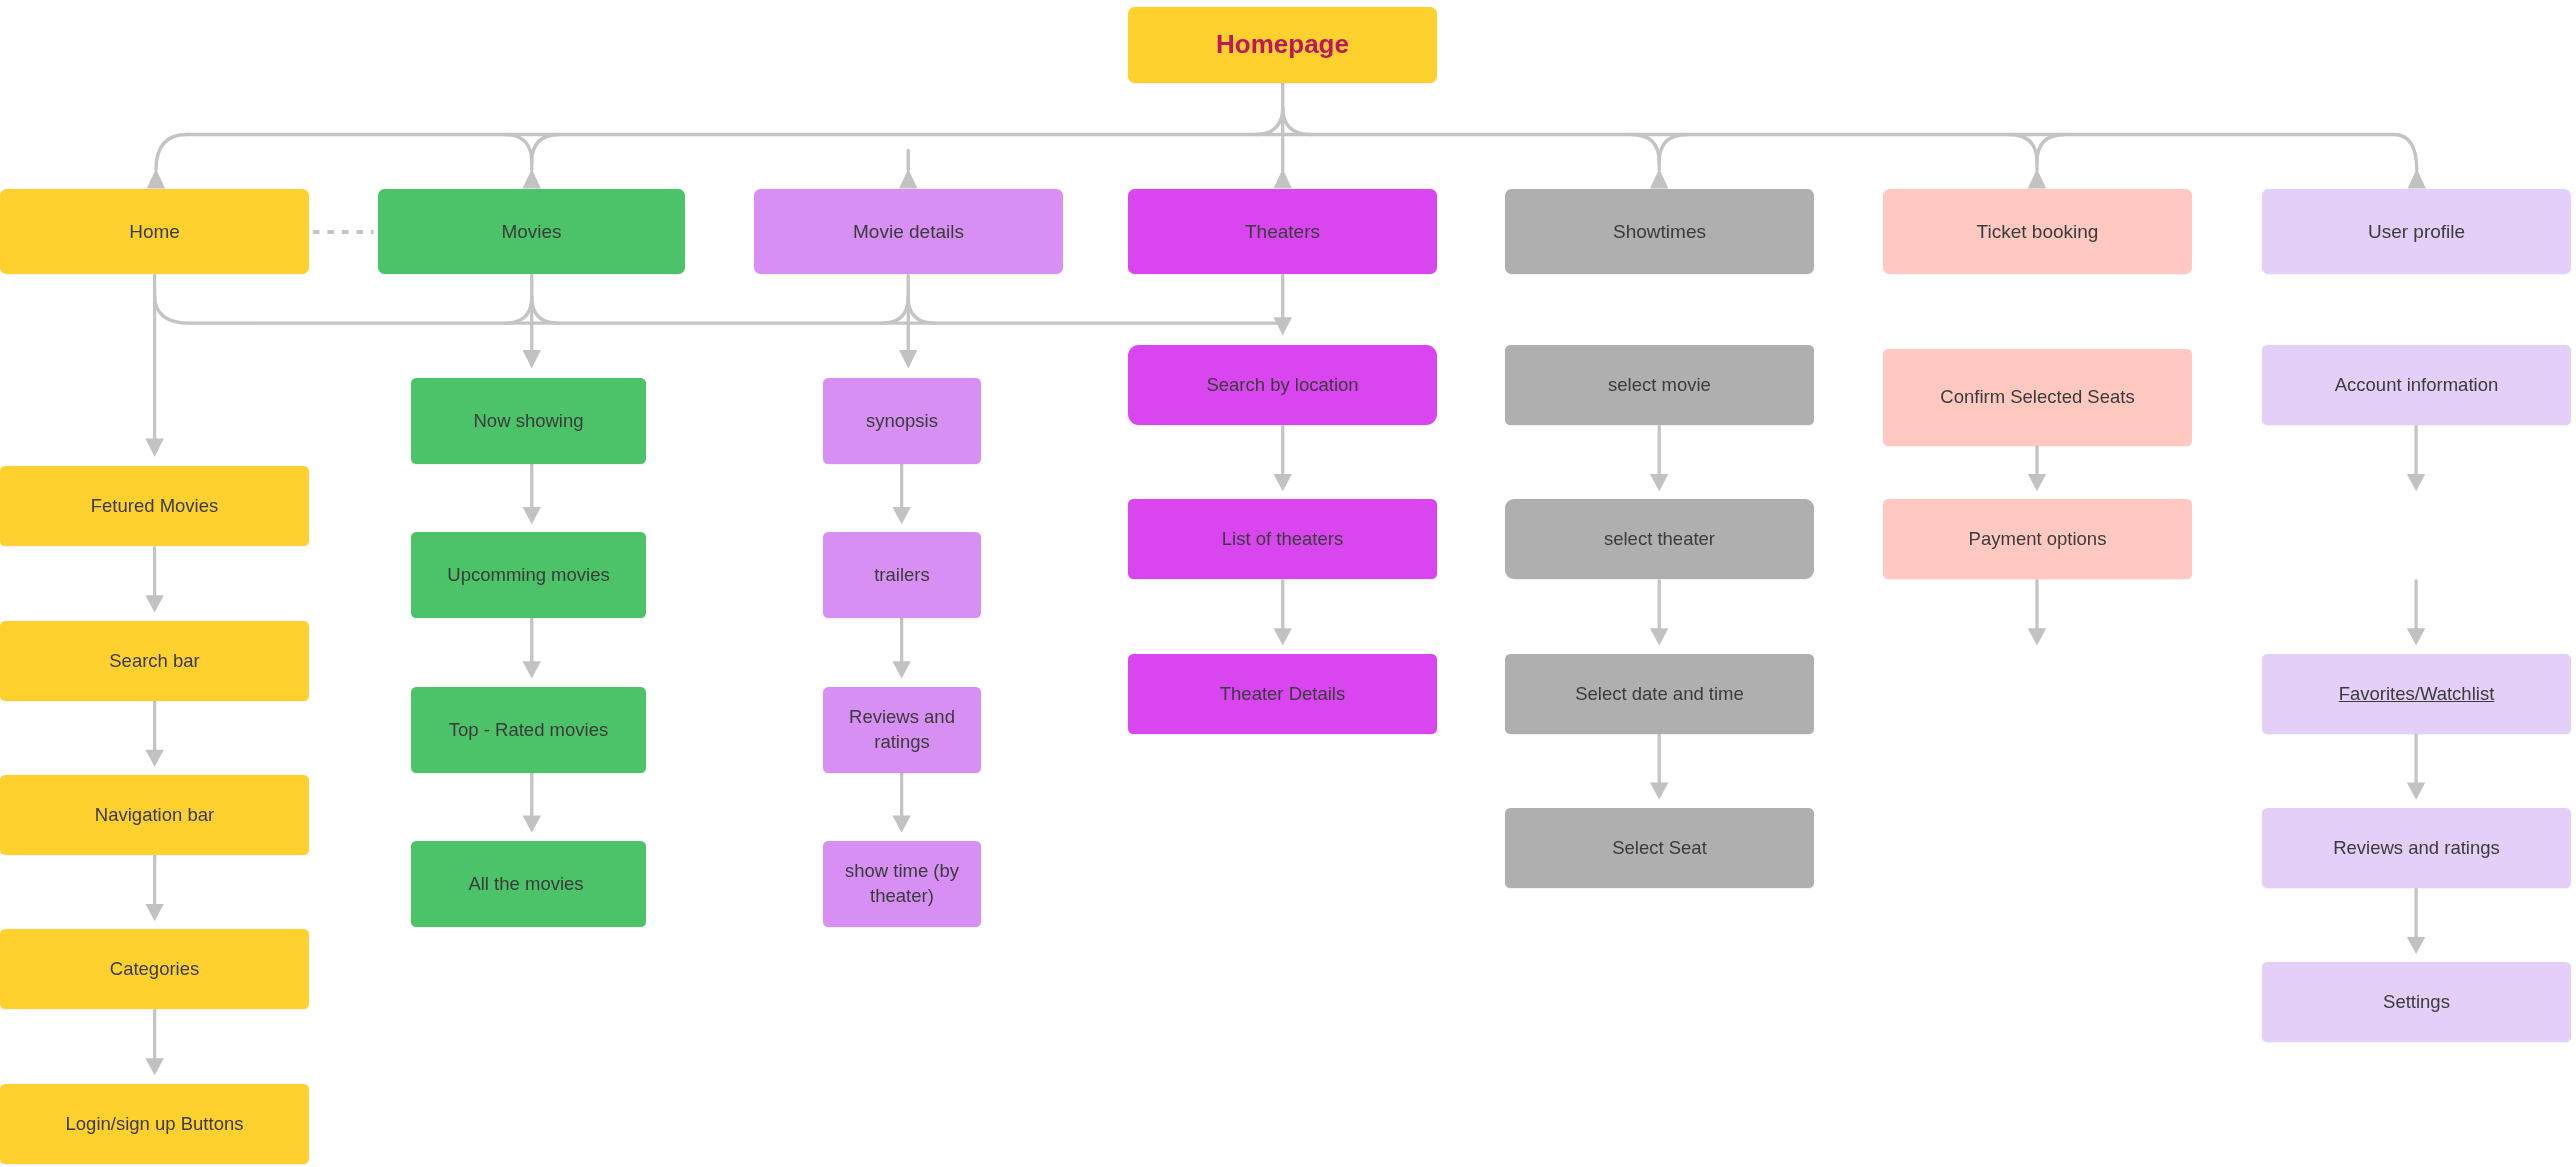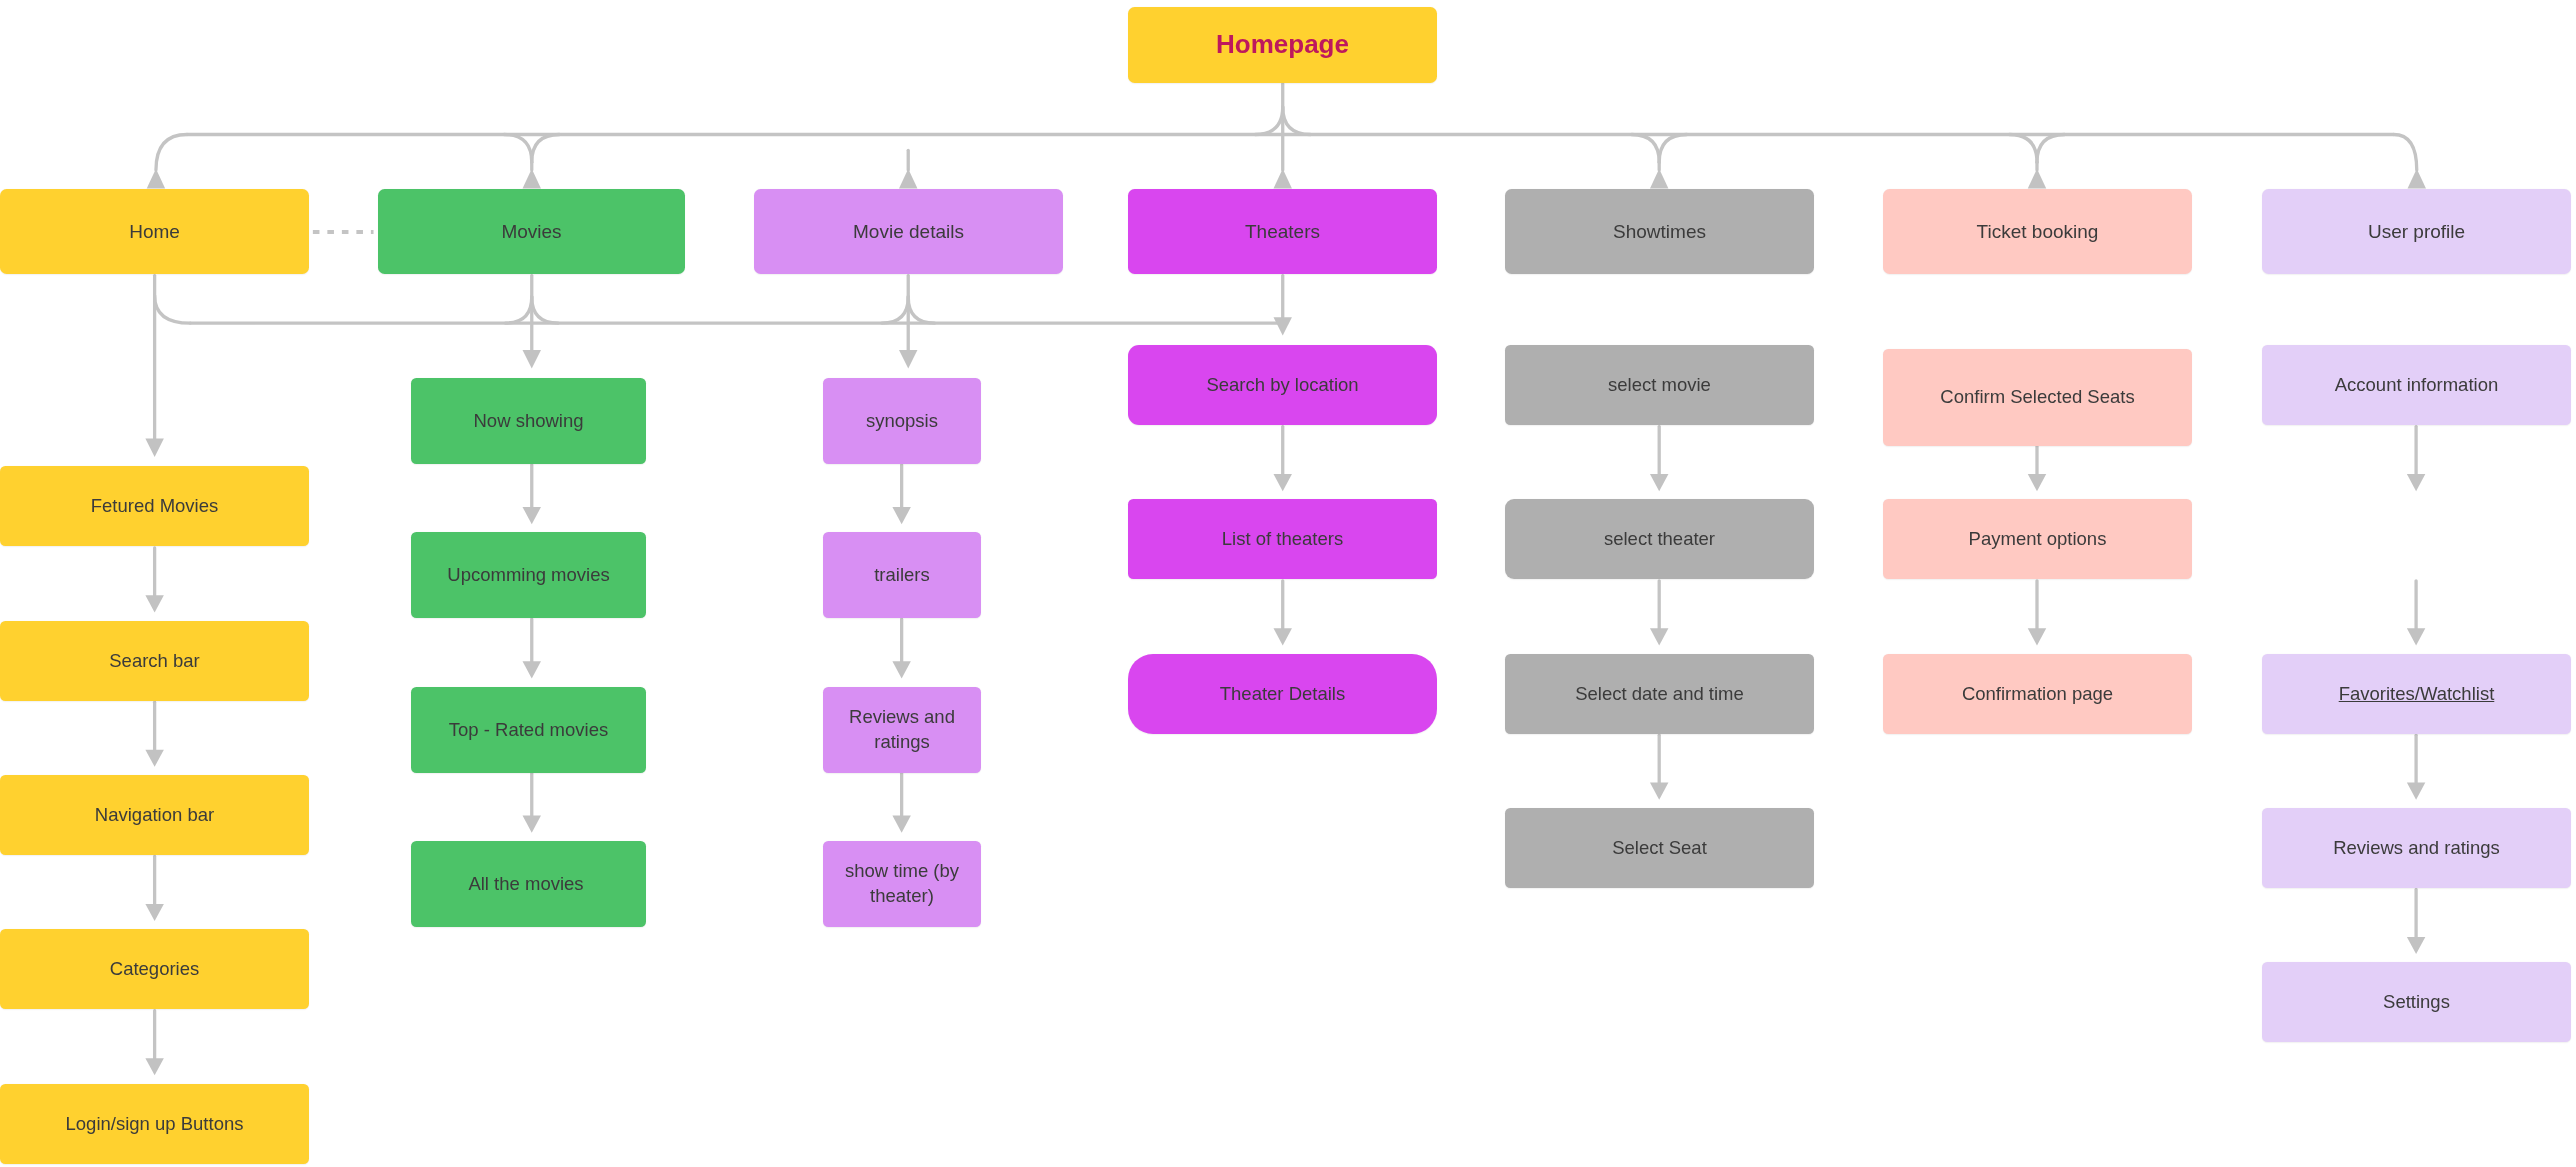--- a/index.html
+++ b/index.html
@@ -186,30 +186,29 @@
   <div class="node c-green" style="left:411px;top:687px;width:235px;height:86px;">Top - Rated movies</div>
   <div class="node c-green" style="left:411px;top:841px;width:235px;height:86px;padding-left:8px;">All the movies</div>
 
   <div class="node c-purple" style="left:823px;top:378px;width:158px;height:86px;">synopsis</div>
   <div class="node c-purple" style="left:823px;top:532px;width:158px;height:86px;">trailers</div>
   <div class="node c-purple" style="left:823px;top:687px;width:158px;height:86px;">Reviews and ratings</div>
   <div class="node c-purple" style="left:823px;top:841px;width:158px;height:86px;">show time (by theater)</div>
 
   <div class="node c-blue" style="left:1128px;top:345px;width:309px;height:80px;border-radius:11px;">Search by location</div>
   <div class="node c-blue" style="left:1128px;top:499px;width:309px;height:80px;">List of theaters</div>
-  <div class="node c-blue" style="left:1128px;top:654px;width:309px;height:80px;border-radius:25px;">Theater Details</div>
+  <div class="node c-blue" style="left:1128px;top:654px;width:309px;height:80px;">Theater Details</div>
 
   <div class="node c-gray" style="left:1505px;top:345px;width:309px;height:80px;">select movie</div>
   <div class="node c-gray" style="left:1505px;top:499px;width:309px;height:80px;border-radius:9px;">select theater</div>
   <div class="node c-gray" style="left:1505px;top:654px;width:309px;height:80px;">Select date and time</div>
   <div class="node c-gray" style="left:1505px;top:808px;width:309px;height:80px;">Select Seat</div>
 
   <div class="node c-pink" style="left:1883px;top:349px;width:309px;height:97px;">Confirm Selected Seats</div>
   <div class="node c-pink" style="left:1883px;top:499px;width:309px;height:80px;">Payment options</div>
-  <div class="node c-pink" style="left:1883px;top:654px;width:309px;height:80px;">Confirmation page</div>
 
   <div class="node c-lavender" style="left:2262px;top:345px;width:309px;height:80px;">Account information</div>
   <div class="node c-lavender" style="left:2262px;top:654px;width:309px;height:80px;text-decoration:underline;">Favorites/Watchlist</div>
   <div class="node c-lavender" style="left:2262px;top:808px;width:309px;height:80px;">Reviews and ratings</div>
   <div class="node c-lavender" style="left:2262px;top:962px;width:309px;height:80px;">Settings</div>
 
 </div>
 
 
 </body></html>

